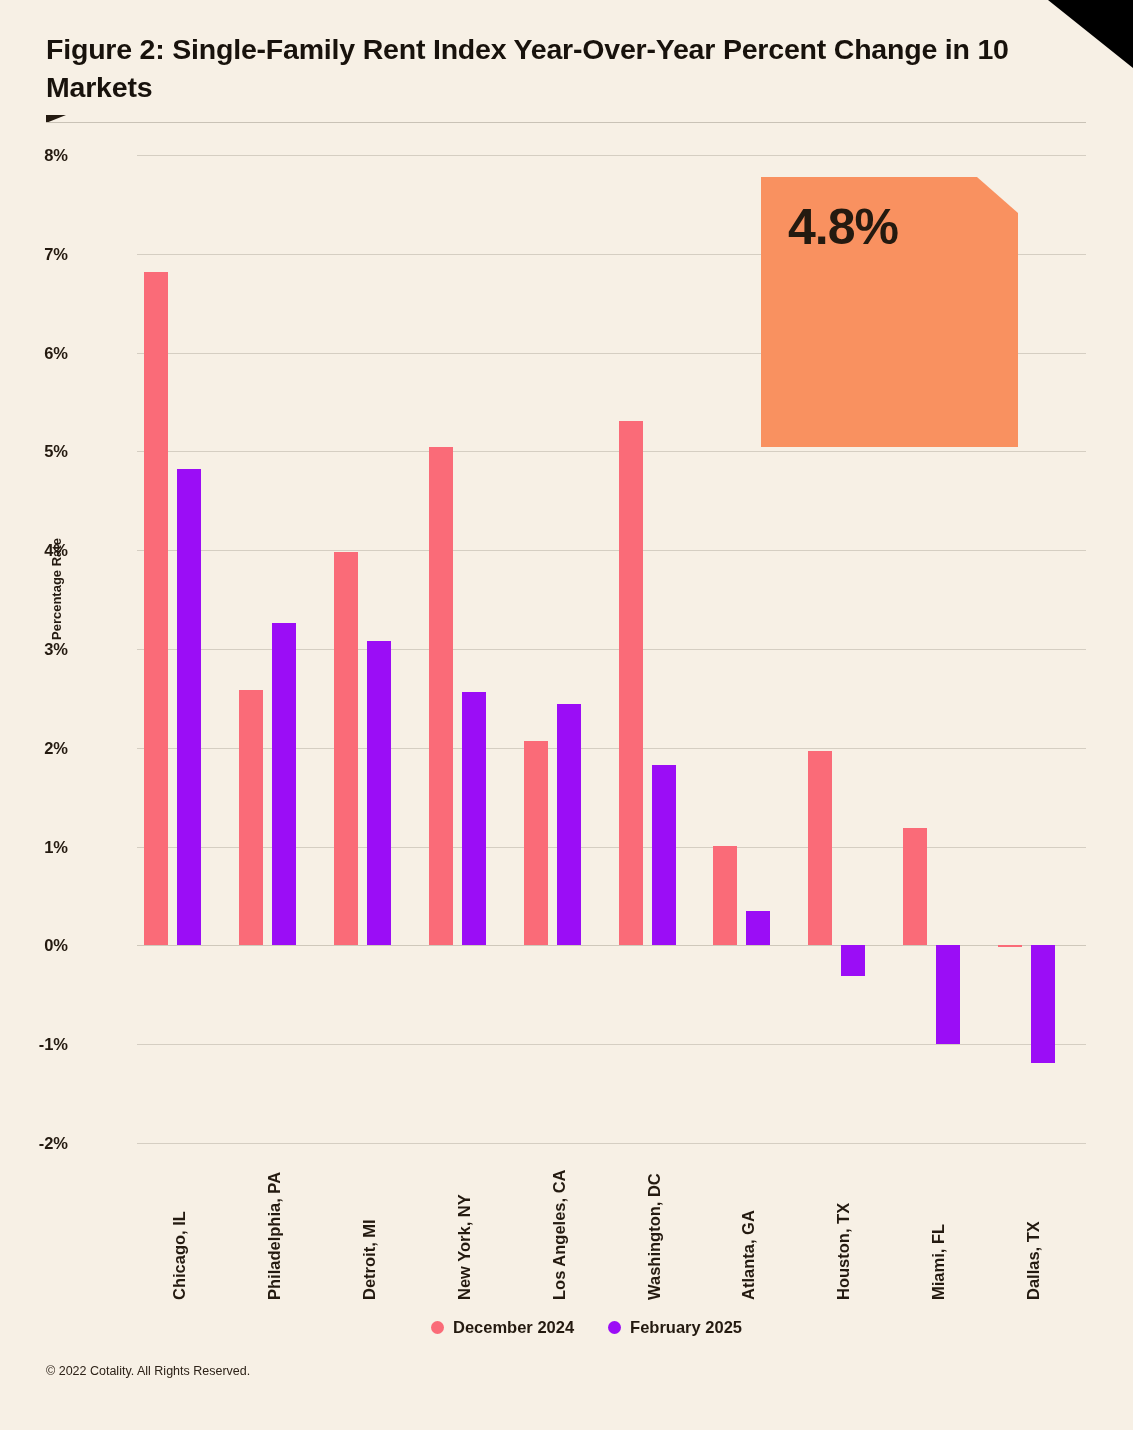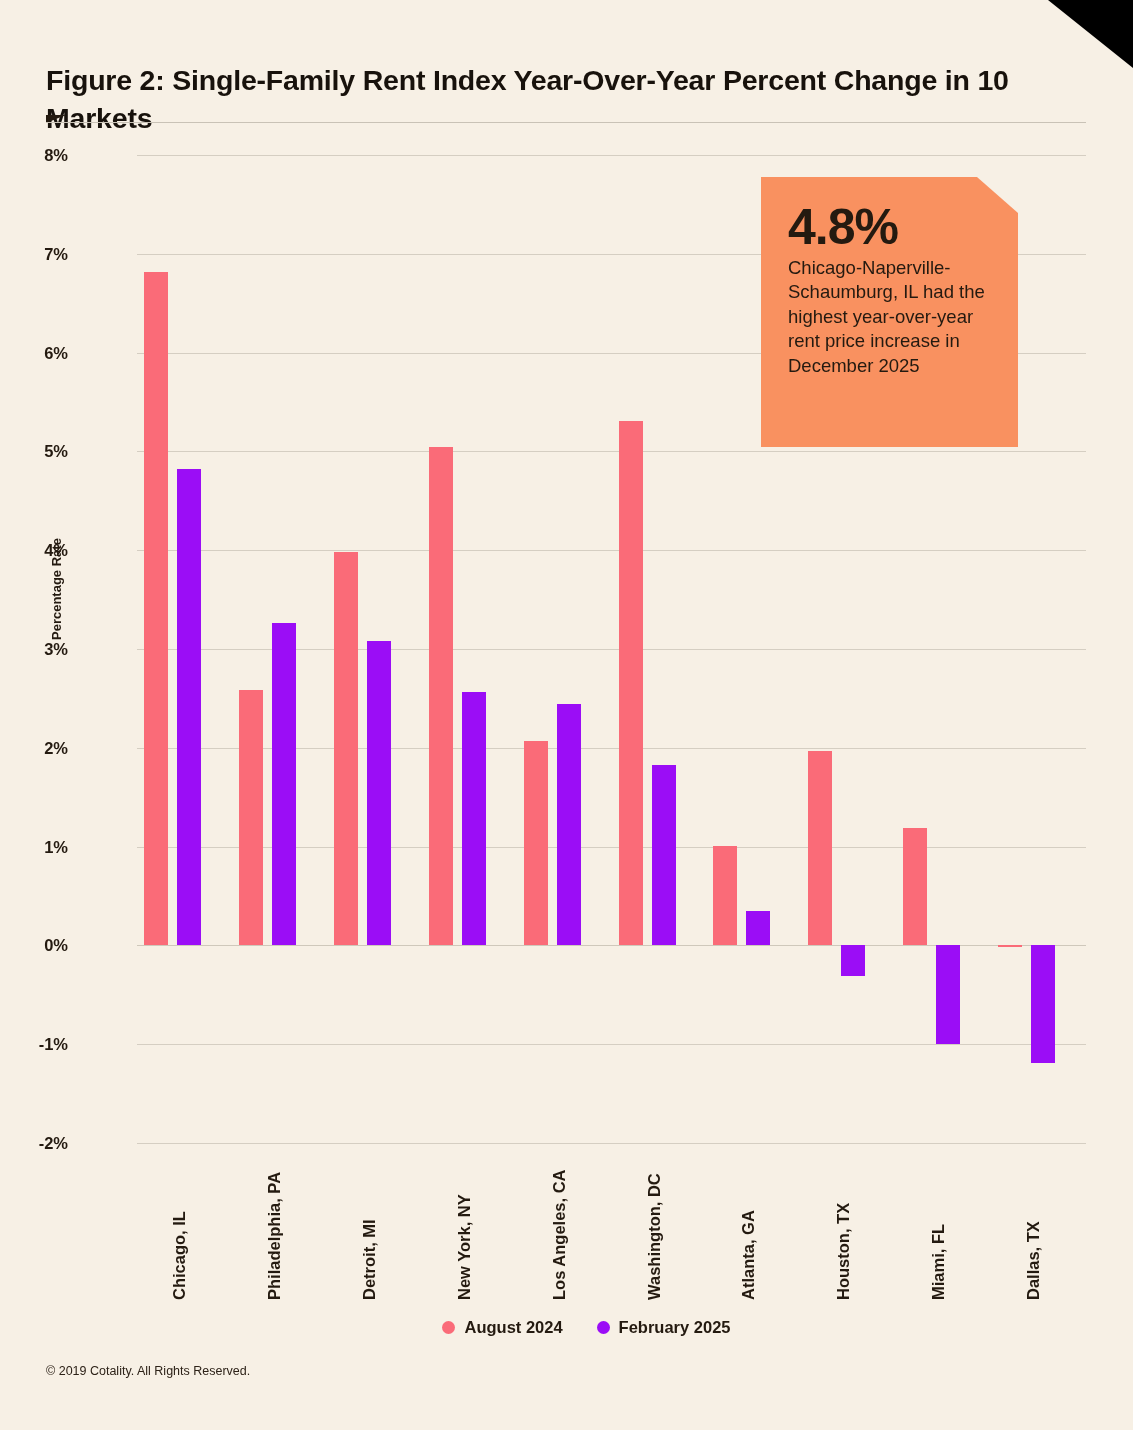--- a/index.html
+++ b/index.html
@@ -18,21 +18,20 @@
   }
 
   
   #title-block { position: absolute; left: 46px; top: 30px; width: 1000px; }
   #chart-title {
     font-size: 28.5px;
     font-weight: bold;
     line-height: 1.34;
     color: #18120C;
     letter-spacing: -0.2px;
-    margin-top: 31px;
   }
   #title-rule {
     position: absolute; left: 46px; top: 122px;
     width: 1040px; height: 1px;
     background: #C9C2B6;
   }
   #title-arrow {
     position: absolute; left: 46px; top: 115px;
     width: 0; height: 0;
     border-top: 8px solid #241A10;
@@ -109,21 +108,21 @@
     background: #F99160;
     color: #241A10;
     padding: 24px 22px 0 27px;
     clip-path: polygon(0 0, 216px 0, 257px 36px, 257px 270px, 0 270px);
   }
   #callout-value {
     font-size: 50px;
     font-weight: bold;
     letter-spacing: -1px;
     line-height: 1.05;
-    margin-bottom: 2px;
+    margin-bottom: 10px;
   }
   #callout-text {
     font-size: 18.5px;
     line-height: 1.33;
   }
 
   
   #legend {
     position: absolute; left: 0; top: 1318px;
     width: 1133px;
@@ -234,31 +233,30 @@
       <div class="xlabel" style="left: 412.6px; top: 150px;">Los Angeles, CA</div>
       <div class="xlabel" style="left: 507.5px; top: 150px;">Washington, DC</div>
       <div class="xlabel" style="left: 602.4px; top: 150px;">Atlanta, GA</div>
       <div class="xlabel" style="left: 697.3px; top: 150px;">Houston, TX</div>
       <div class="xlabel" style="left: 792.2px; top: 150px;">Miami, FL</div>
       <div class="xlabel" style="left: 887.1px; top: 150px;">Dallas, TX</div>
     </div>
 
   <div id="callout">
     <div id="callout-value">4.8%</div>
-    <div id="callout-text">Chicago-Naperville-Schaumburg, IL had the highest year-over-year rent price increase in December 2025</div>
   </div>
 
   <div id="legend">
       <div class="legend-item">
         <span class="legend-dot" style="background: rgb(250, 107, 120);"></span>
-        <span class="legend-label">August 2024</span>
+        <span class="legend-label">December 2024</span>
       </div>
       <div class="legend-item">
         <span class="legend-dot" style="background: rgb(155, 13, 246);"></span>
         <span class="legend-label">February 2025</span>
       </div>
     </div>
 
   <div id="footer">
-    <div id="footer-right">© 2019 Cotality. All Rights Reserved.</div>
+    <div id="footer-right">© 2022 Cotality. All Rights Reserved.</div>
   </div>
 
 </div>
 
 </body></html>

